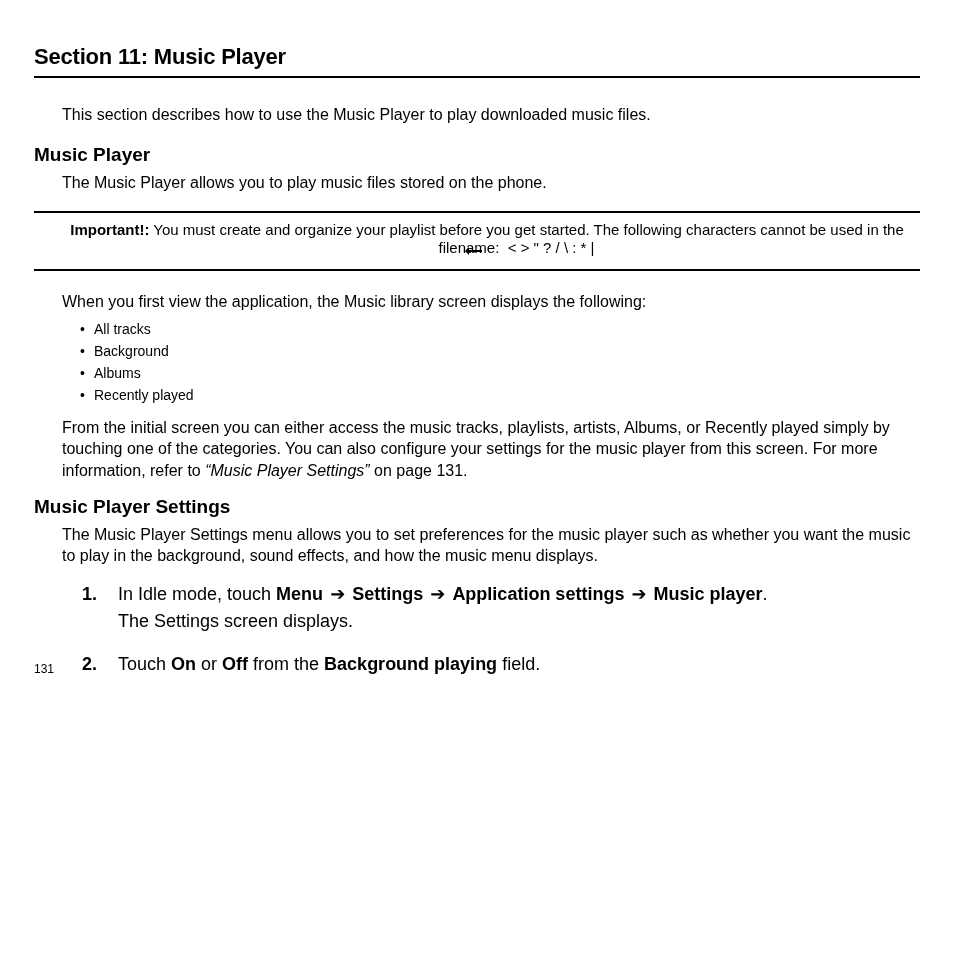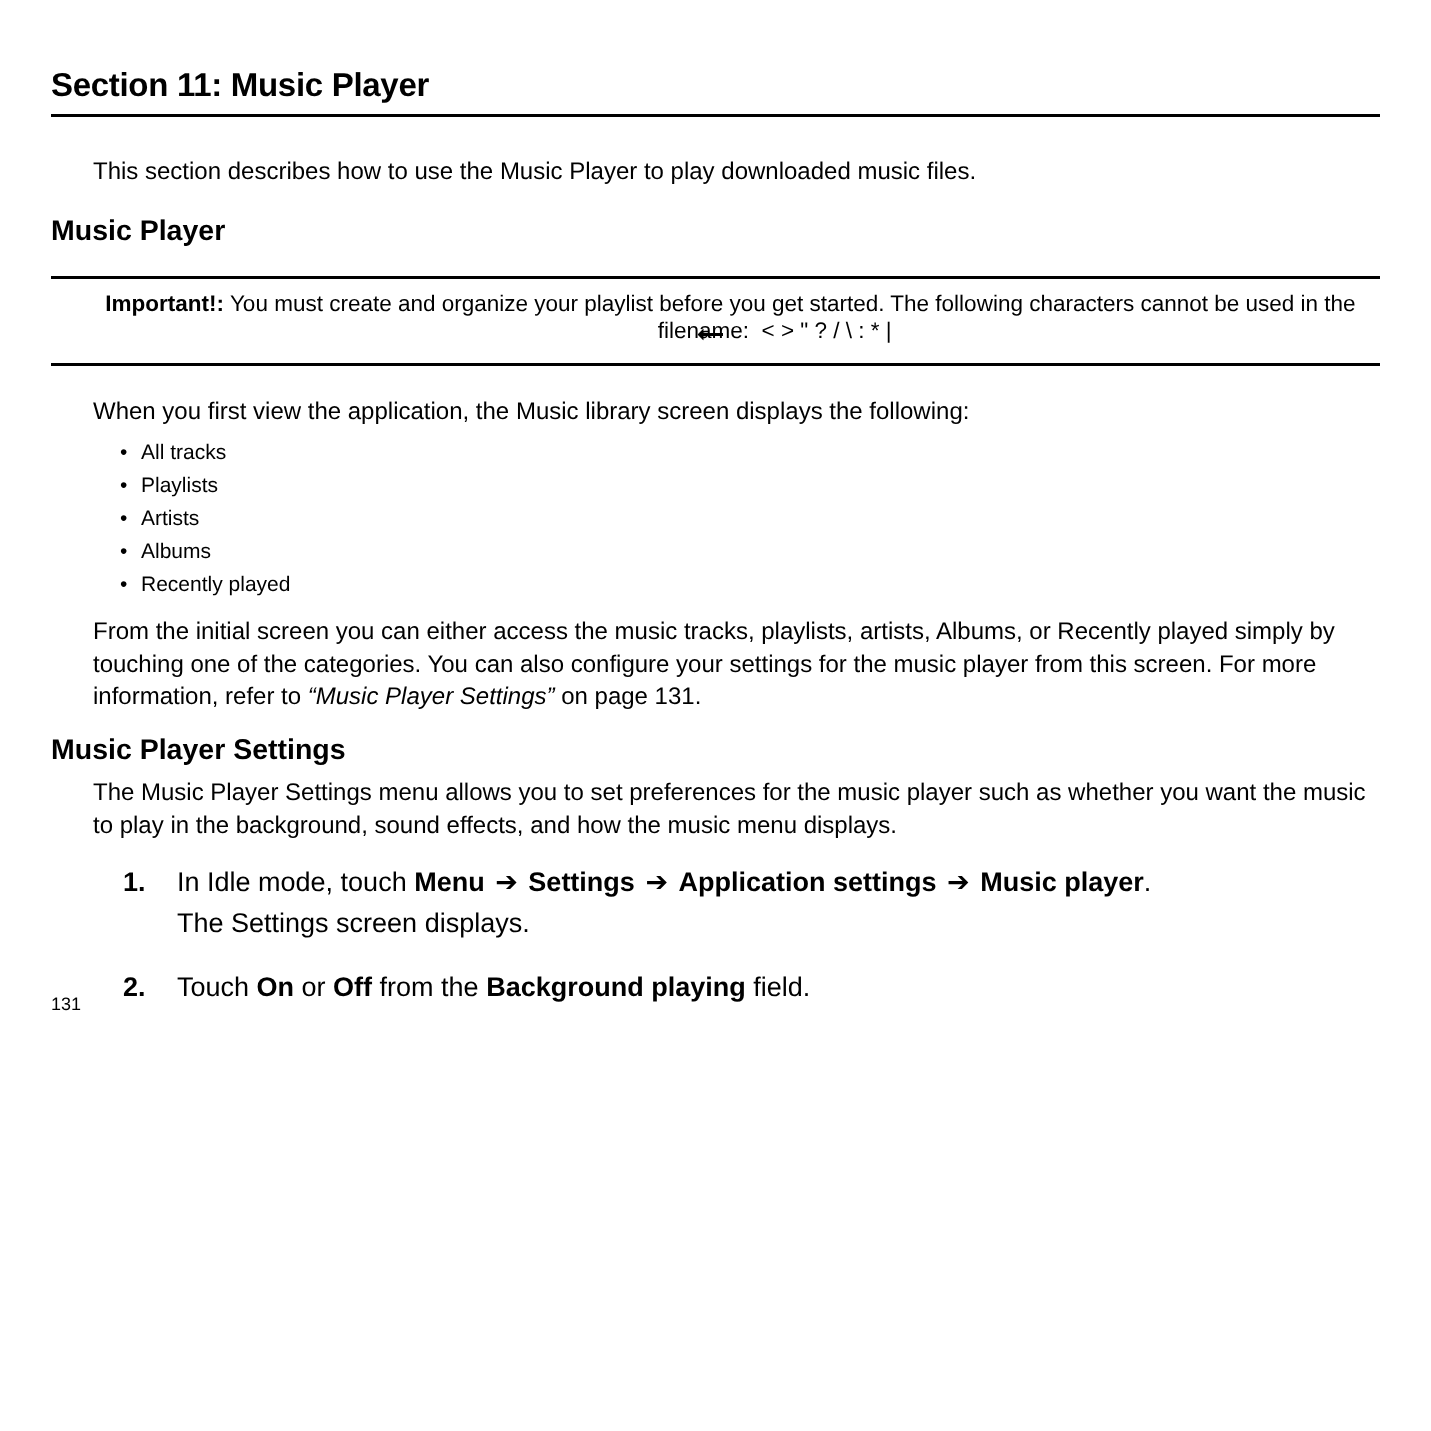--- a/index.html
+++ b/index.html
@@ -128,35 +128,35 @@
 <body>
 
 <div class="page">
 
   <div class="section-title">Section 11: Music Player</div>
 
   <div class="body-text intro">This section describes how to use the Music Player to play downloaded music files.</div>
 
   <div class="subhead">Music Player</div>
 
+  <div class="body-text">The Music Player allows you to play music files stored on the phone.</div>
 
   <div class="important-box">
     <div class="important-inner">
       <span class="important-label">Important!:</span><span> You must create and organize your playlist before you get started. The following characters cannot be used in the filename:  </span><span class="enter-icon"><svg width="18" height="11" viewBox="0 0 18 11">
             <path d="M17 0 L17 6 L4 6 L4 3 L0 7 L4 11 L4 8 L17 8" fill="#000"></path>
           </svg></span><span> &lt; &gt;  "  ?  /  \  :  *  |</span>
     </div>
   </div>
 
   <div class="body-text after-important">When you first view the application, the Music library screen displays the following:</div>
 
   <ul class="library-list">
     <li>All tracks</li>
-    <li>Playlists</li>
-    <li>Artists</li>
+    <li>Background</li>
     <li>Albums</li>
     <li>Recently played</li>
   </ul>
 
   <div class="body-text para">
     <span>From the initial screen you can either access the music tracks, playlists, artists, Albums, or Recently played simply by touching one of the categories. You can also configure your settings for the music player from this screen. For more information, refer to </span><span class="italic">“Music Player Settings”</span><span>  on page 131.</span>
   </div>
 
   <div class="subhead">Music Player Settings</div>
 

